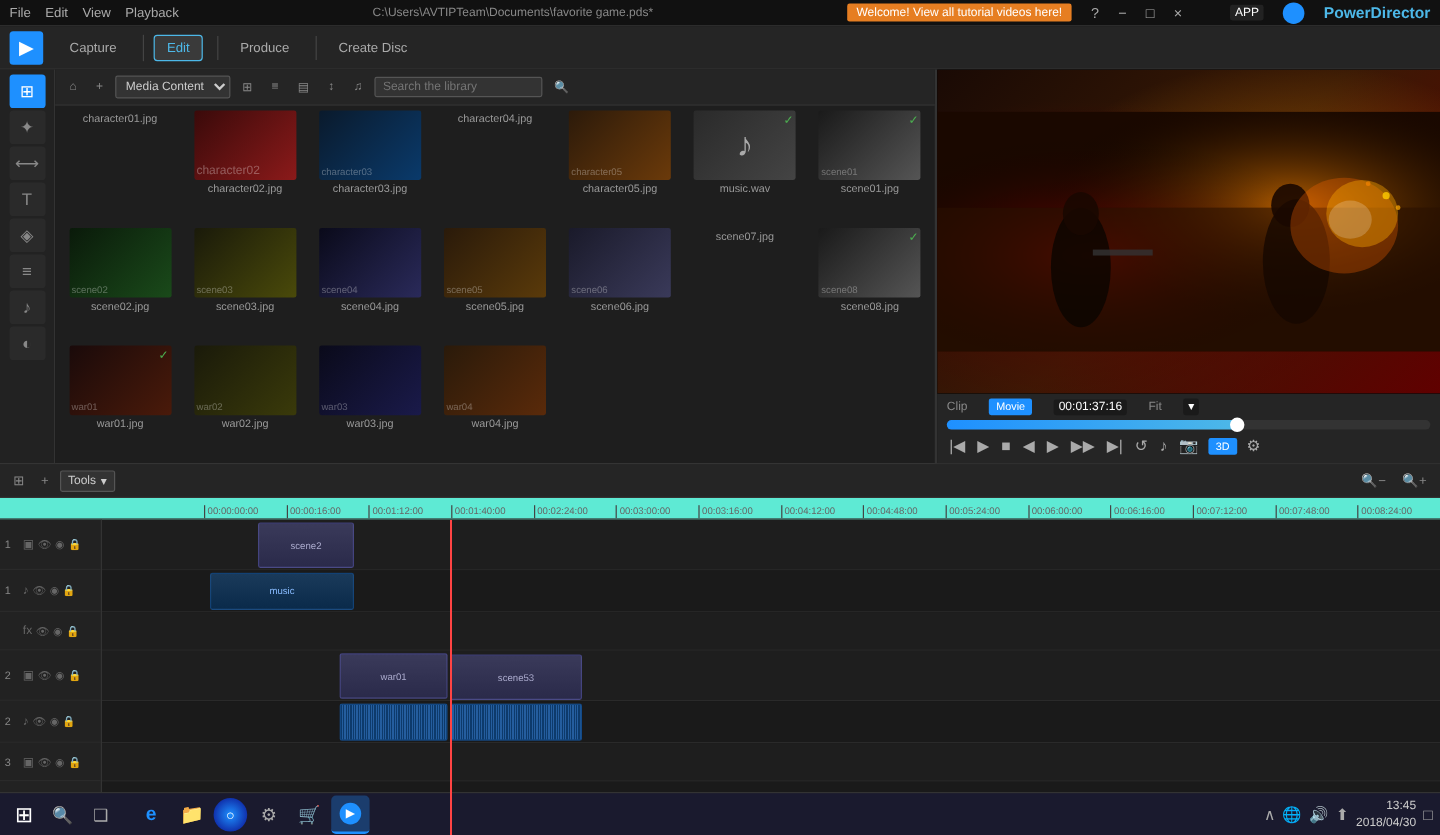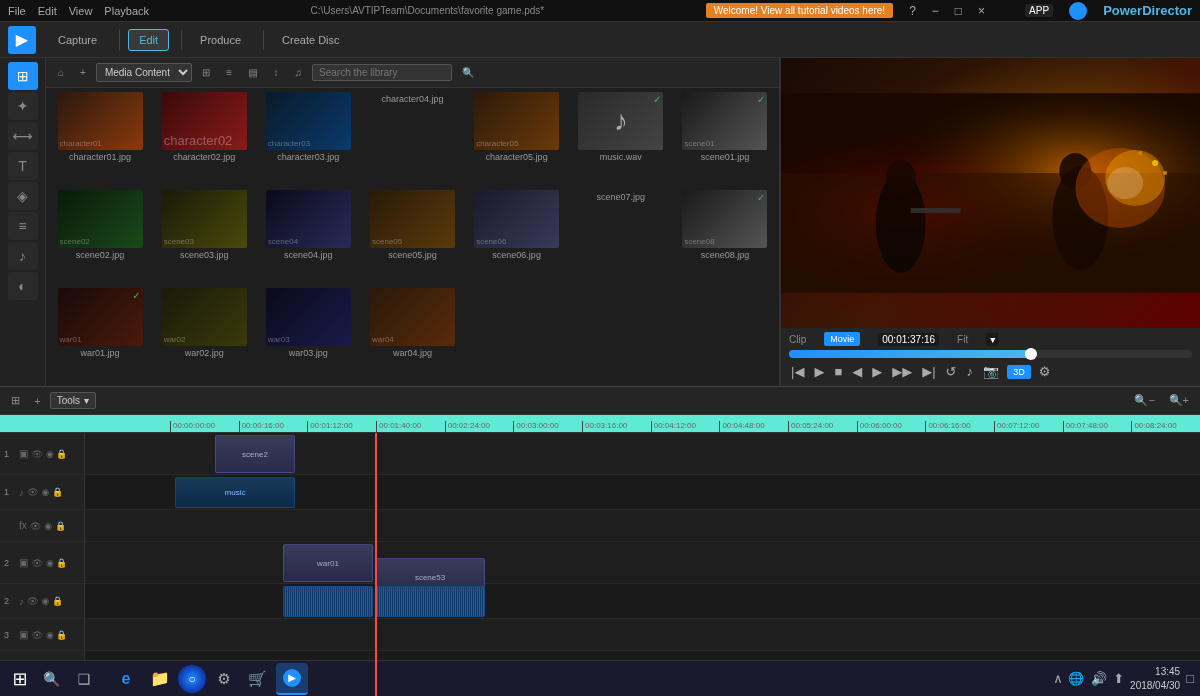--- a/index.html
+++ b/index.html
@@ -180,28 +180,25 @@
       <button class="media-btn">≡</button>
       <button class="media-btn">▤</button>
       <button class="media-btn">↕</button>
       <button class="media-btn">♫</button>
       <input class="media-search" type="text" placeholder="Search the library" style="">
       <button class="media-btn">🔍</button>
     </div>
     <div id="media-grid">
 
     <div class="media-item">
-          <div class="media-thumb char1">
-            <span style="font-size:8px;color:rgba(255,255,255,0.3);position:absolute;bottom:2px;left:2px;">character01</span>
-          </div>
           <div class="media-label">character01.jpg</div>
         </div>
         <div class="media-item">
           <div class="media-thumb char2">
-            <span style="font-size:13px;color:rgba(255,255,255,0.3);position:absolute;bottom:2px;left:2px;margin-top:32px;">character02</span>
+            <span style="font-size:10px;color:rgba(255,255,255,0.3);position:absolute;bottom:2px;left:2px;margin-top:32px;">character02</span>
           </div>
           <div class="media-label">character02.jpg</div>
         </div>
         <div class="media-item">
           <div class="media-thumb char3">
             <span style="font-size:8px;color:rgba(255,255,255,0.3);position:absolute;bottom:2px;left:2px;">character03</span>
           </div>
           <div class="media-label">character03.jpg</div>
         </div>
         <div class="media-item">
@@ -466,21 +463,21 @@
           <div class="track-row track-row-video" style="height: 32px;"></div>
           <div class="timeline-clip" style="left: 130px; width: 80px; top: 2px; height: 38px; background: linear-gradient(rgb(58, 58, 90) 0%, rgb(42, 42, 74) 100%); border: 1px solid rgba(100, 100, 200, 0.4);">
             <span style="font-size:8px;color:#aac;padding:2px;">scene2</span>
           </div>
           <div class="timeline-clip" style="left: 90px; width: 120px; top: 44px; height: 31px; background: linear-gradient(rgb(26, 58, 90), rgb(10, 42, 74)); border: 1px solid rgba(30, 100, 180, 0.4);">
             <span style="font-size:8px;color:#88bbff;padding:2px;">music</span>
           </div>
           <div class="timeline-clip" style="left: 198px; width: 90px; top: 111px; height: 38px; background: linear-gradient(rgb(58, 58, 90) 0%, rgb(42, 42, 74) 100%); border: 1px solid rgba(100, 100, 200, 0.4);">
             <span style="font-size:8px;color:#aac;padding:2px;">war01</span>
           </div>
-          <div class="timeline-clip" style="left: 290px; width: 110px; top: 125px; height: 38px; background: linear-gradient(rgb(58, 58, 90) 0%, rgb(42, 42, 74) 100%); border: 1px solid rgba(100, 100, 200, 0.4);">
+          <div class="timeline-clip" style="left: 290px; width: 110px; top: 112px; height: 38px; background: linear-gradient(rgb(58, 58, 90) 0%, rgb(42, 42, 74) 100%); border: 1px solid rgba(100, 100, 200, 0.4);">
             <span style="font-size:8px;color:#aac;padding:2px;">scene53</span>
           </div>
           <div class="timeline-clip" style="left: 198px; width: 90px; top: 153px; height: 31px; background: rgb(13, 58, 107); border: 1px solid rgba(30, 100, 180, 0.4);">
             <div style="width:100%;height:100%;background:repeating-linear-gradient(90deg,transparent 0,transparent 1px,rgba(80,160,255,0.35) 1px,rgba(80,160,255,0.35) 2px);display:flex;align-items:center;"></div>
           </div>
           <div class="timeline-clip" style="left: 290px; width: 110px; top: 153px; height: 31px; background: rgb(13, 58, 107); border: 1px solid rgba(30, 100, 180, 0.4);">
             <div style="width:100%;height:100%;background:repeating-linear-gradient(90deg,transparent 0,transparent 1px,rgba(80,160,255,0.35) 1px,rgba(80,160,255,0.35) 2px);display:flex;align-items:center;"></div>
           </div>
           <div class="playhead" style="left: 290px;"></div>
         </div>

